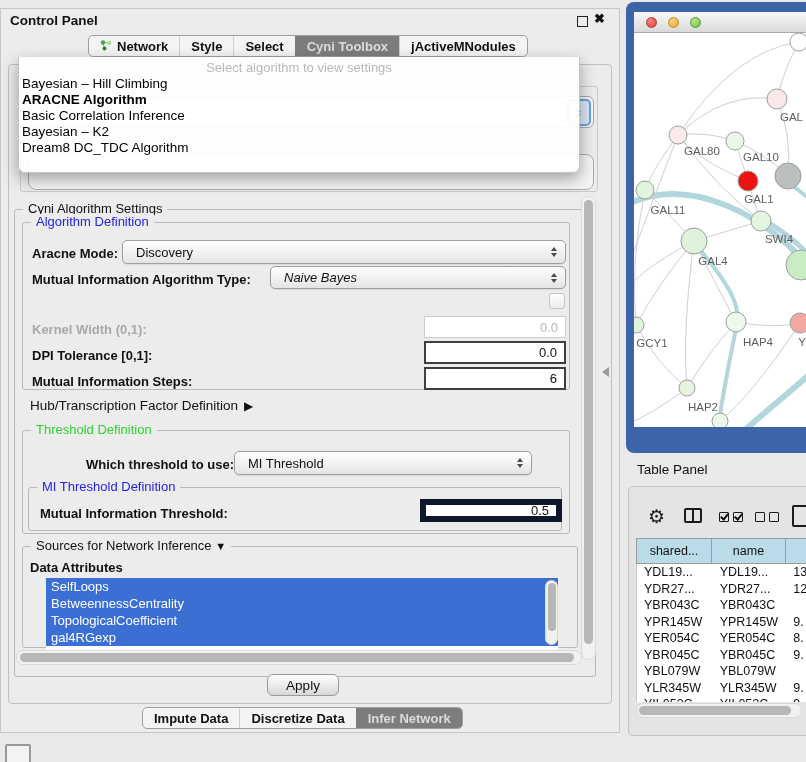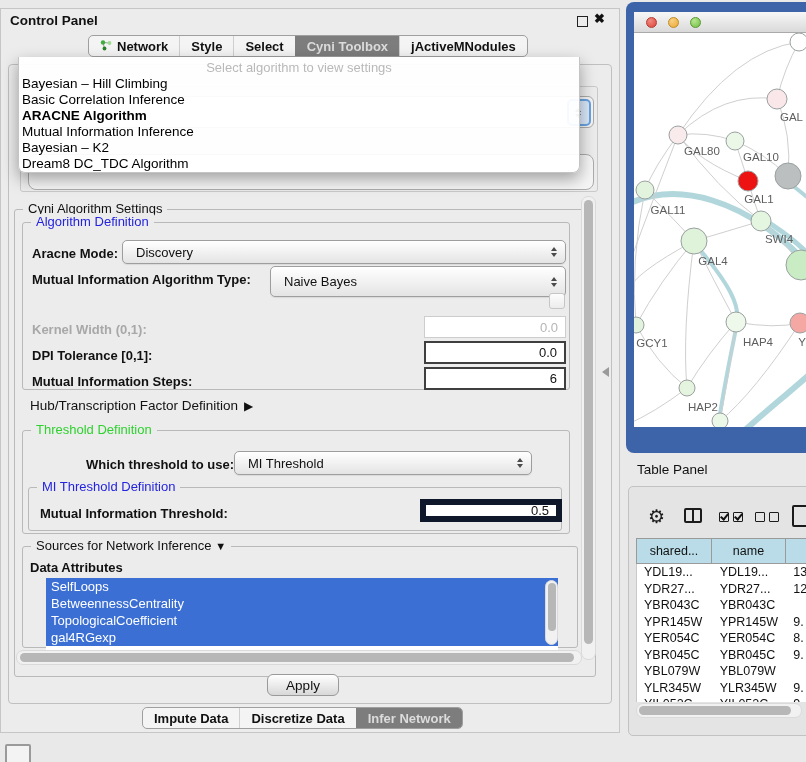--- a/index.html
+++ b/index.html
@@ -129,23 +129,22 @@
           <div class="arr-dn"></div>
         </div>
     </div>
   </div>
   <div class="abs ghost-combo" style="left:28px;top:154px;width:564px;height:34px;border-radius:8px;z-index:5;"></div>
 
   <div class="abs pop">
     <div class="pop-head">Select algorithm to view settings</div>
     <div id="pop-list">
         <div class="pop-item">Bayesian – Hill Climbing</div>
+        <div class="pop-item bold">ARACNE Algorithm</div>
         <div class="pop-item">Basic Correlation Inference</div>
-        <div class="pop-item bold">ARACNE Algorithm</div>
-        <div class="pop-item">Mutual Information Inference</div>
         <div class="pop-item">Bayesian – K2</div>
         <div class="pop-item">Dream8 DC_TDC Algorithm</div>
       </div>
   </div>
 
   <div class="abs fs" style="left:14px;top:209px;width:582px;height:468px;">
     <span class="leg">Cyni Algorithm Settings</span>
   </div>
 
   <div class="abs sbv" style="left:581px;top:196px;width:13px;height:462px;">
@@ -157,21 +156,21 @@
   </div>
   <span class="lbl" style="left:32px;top:246px;">Aracne Mode:</span>
   <div class="combo" style="left:122px;top:240px;width:444px;height:24px;">
     <span>Discovery</span>
     <div class="arrows">
         <div class="arr-up"></div>
         <div class="arr-dn"></div>
       </div>
   </div>
   <span class="lbl" style="left:32px;top:272px;">Mutual Information Algorithm Type:</span>
-  <div class="combo" style="left:270px;top:266px;width:296px;height:31px;">
+  <div class="combo" style="left:270px;top:266px;width:296px;height:23px;font-style:italic;">
     <span>Naive Bayes</span>
     <div class="arrows">
         <div class="arr-up"></div>
         <div class="arr-dn"></div>
       </div>
   </div>
   <div class="chkbox" style="left:549px;top:293px;"></div>
   <span class="lbl dis" style="left:32px;top:322px;">Kernel Width (0,1):</span>
   <div class="inp dis" style="left:424px;top:316px;width:142px;height:22px;">0.0</div>
   <span class="lbl" style="left:32px;top:348px;">DPI Tolerance [0,1]:</span>

